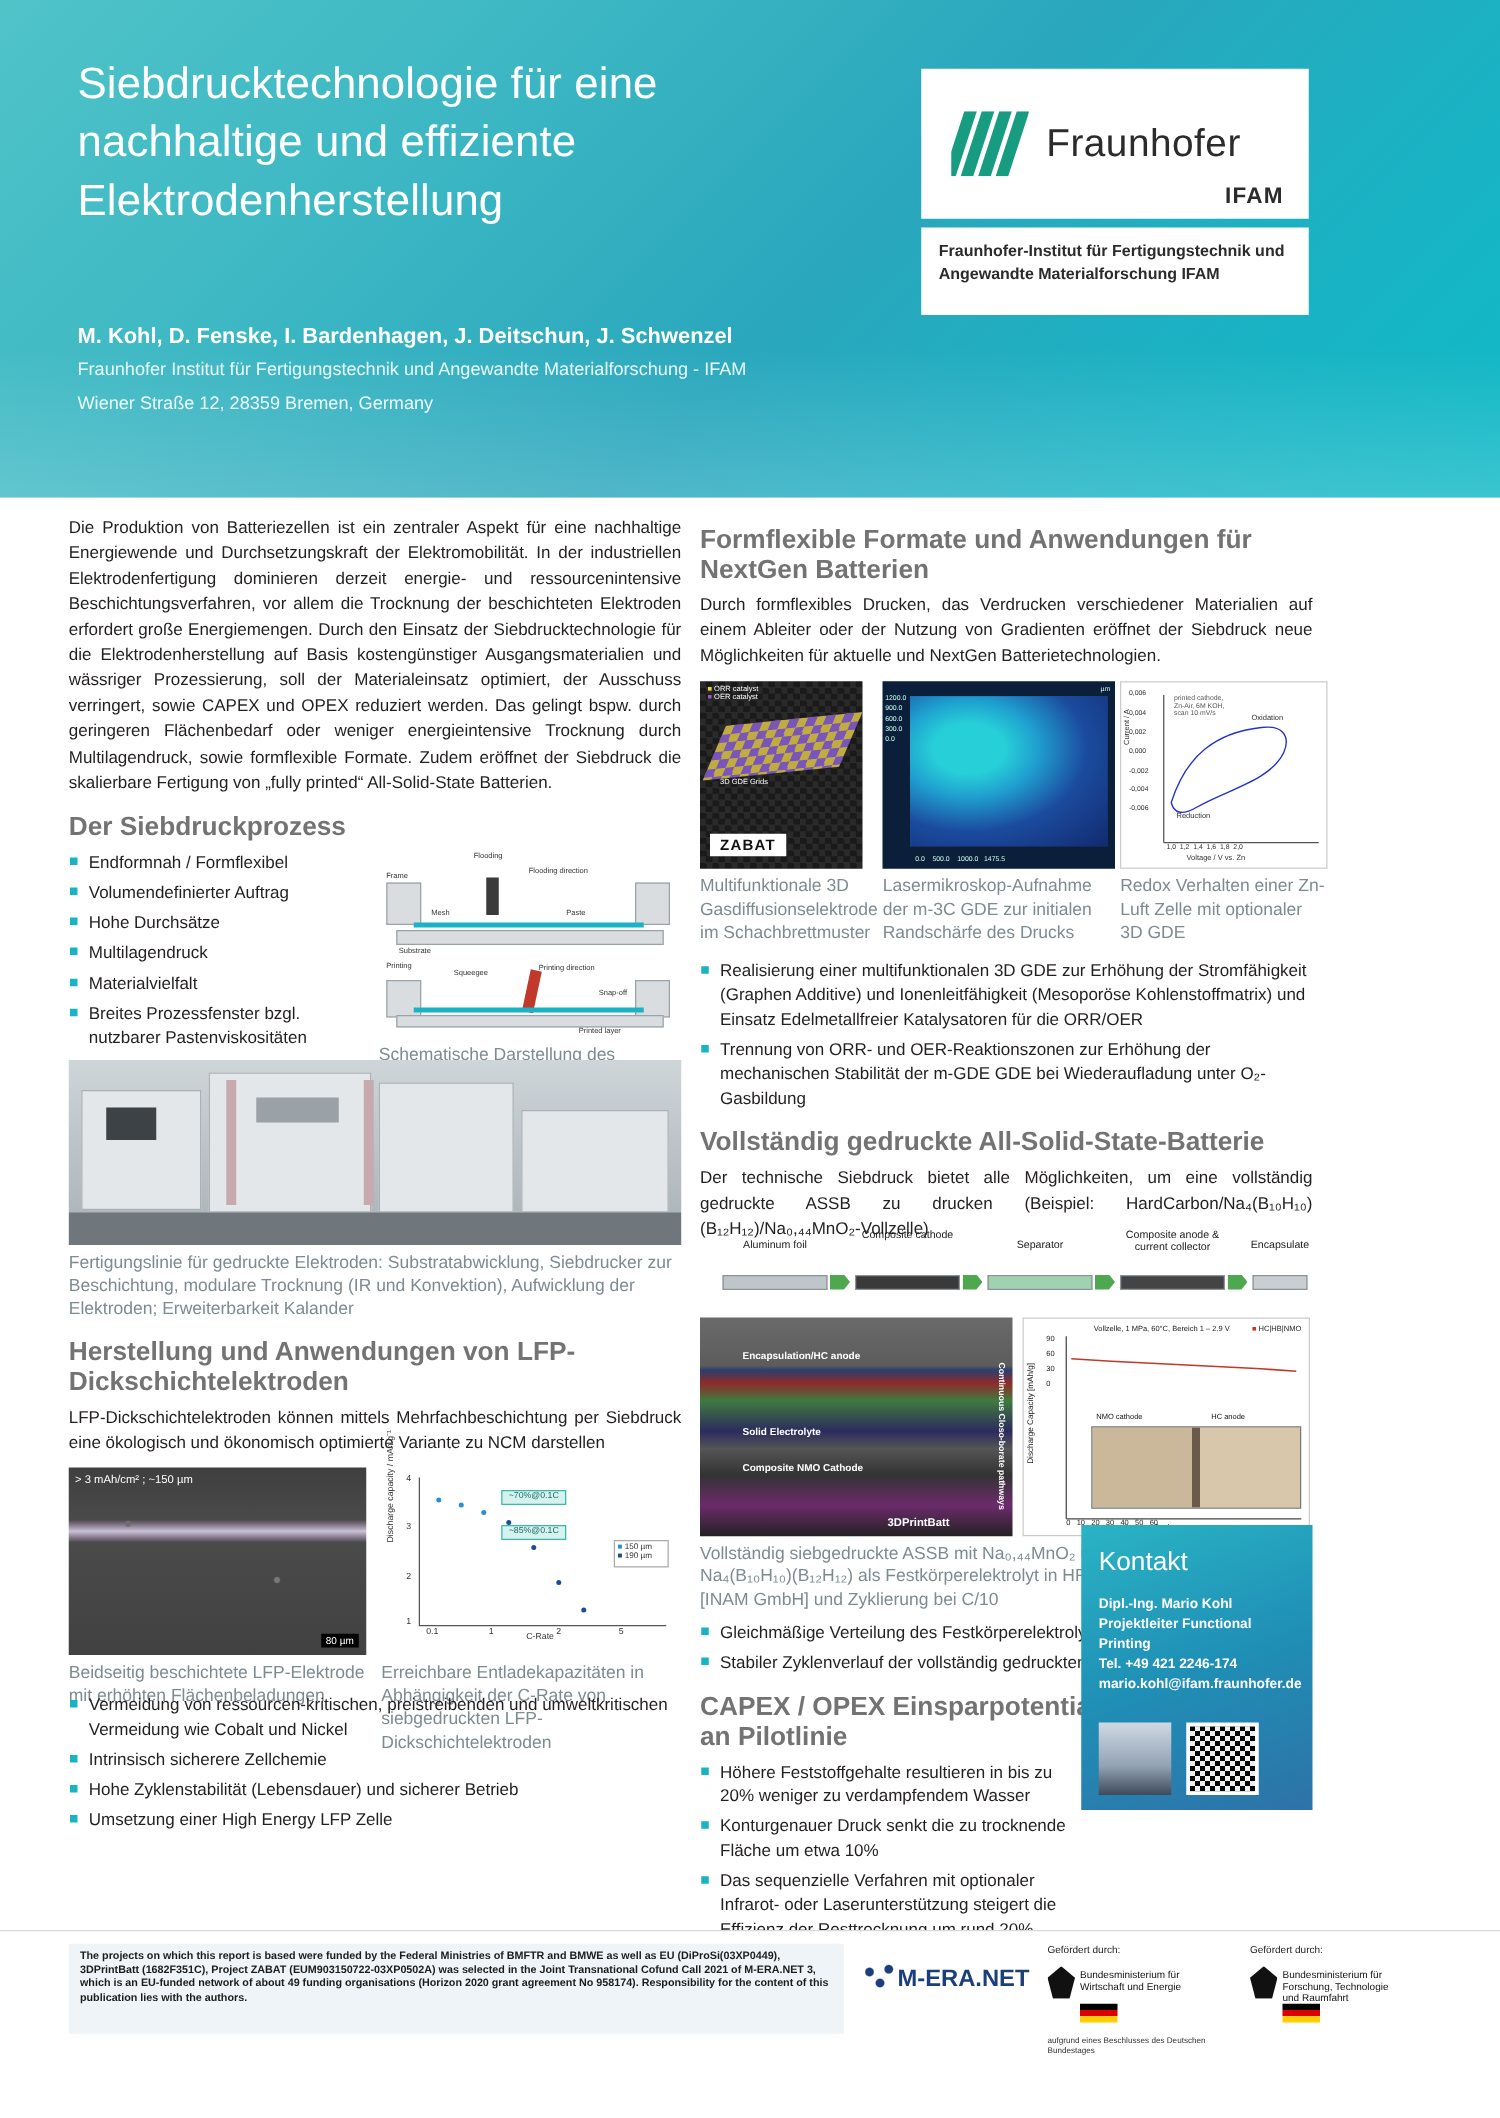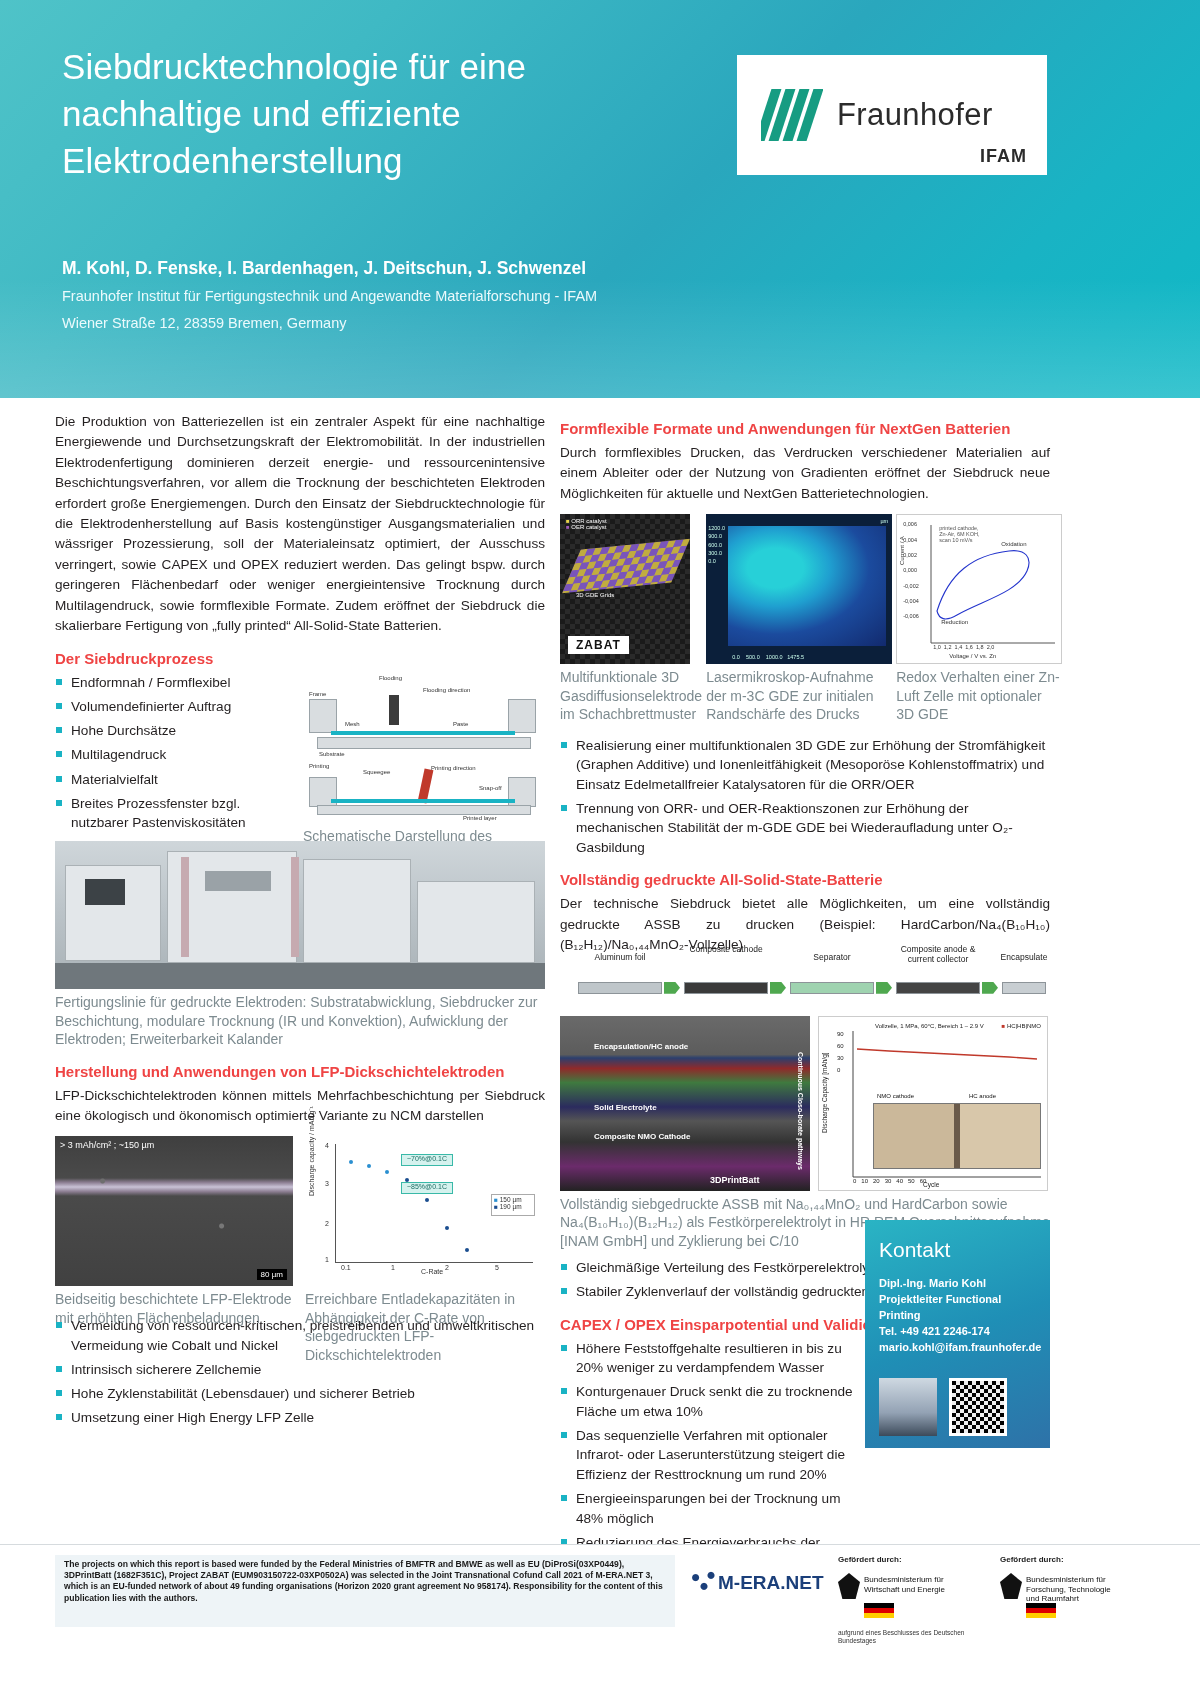--- a/index.html
+++ b/index.html
@@ -65,21 +65,21 @@
     background:#fff; padding:10px 14px;
     font-size:12.8px; line-height:1.42; font-weight:700; color:#2b2b2b;
   }
   
   .cols { position:absolute; left:0; top:398px; width:1200px; }
   .col-l { position:absolute; left:55px; top:14px; width:490px; }
   .col-r { position:absolute; left:560px; top:14px; width:490px; }
 
   p.body { font-size:13.6px; line-height:1.5; margin:0 0 10px 0; text-align:justify; }
   h2.sec {
-    color:#ef4444; font-size:15px; font-weight:700; margin:14px 0 6px 0;
+    color:#737373; font-size:21px; font-weight:700; margin:14px 0 6px 0;
   }
   h2.sec.first { margin-top:8px; }
   ul.bul { list-style:none; margin:4px 0 6px 0; padding:0; }
   ul.bul li {
     position:relative; padding-left:16px; font-size:13.6px; line-height:1.44;
     margin-bottom:4.5px;
   }
   ul.bul li:before{
     content:""; position:absolute; left:1px; top:6px; width:6px; height:6px;
     background:#19b3c4;
@@ -201,21 +201,21 @@
   }
   .mera{
     position:absolute; left:690px; top:26px; font-size:19px; font-weight:700; color:#1b3f7a;
   }
   .mera .dots{ display:inline-block; width:28px; height:22px; vertical-align:-4px;
     background:
       radial-gradient(circle at 20% 30%, #1b3f7a 0 3px, transparent 4px),
       radial-gradient(circle at 75% 20%, #1b3f7a 0 3px, transparent 4px),
       radial-gradient(circle at 50% 70%, #1b3f7a 0 3px, transparent 4px);
   }
-  .gefl{ position:absolute; font-size:8px; font-weight:700; color:#222;}
+  .gefl{ position:absolute; font-size:8px; font-weight:400; color:#222;}
   .flagbox{ position:absolute; width:118px; height:40px; background:#fff; }
   .flagbox .eagle{ font-size:8px; line-height:1.2; color:#111; }
   .tri{ position:absolute; width:30px; height:5px; }
   .tri b{ display:block; height:5px; }
 </style>
 </head>
 <body>
 
 <div class="header">
   <div class="hdr-title">Siebdrucktechnologie für eine nachhaltige und effiziente Elektrodenherstellung</div>
@@ -226,20 +226,21 @@
   <div class="logo-box">
     <div class="logo-mark">
       <i style="left:2px"></i>
         <i style="left:16px"></i>
         <i style="left:30px"></i>
         <i style="left:44px"></i>
     </div>
     <div class="logo-word">Fraunhofer</div>
     <div class="logo-sub">IFAM</div>
   </div>
+  <div class="inst-box">Fraunhofer-Institut für Fertigungstechnik und Angewandte Materialforschung IFAM</div>
 </div>
 
 <div class="cols">
 
   <div class="col-l">
 
     <p class="body">Die Produktion von Batteriezellen ist ein zentraler Aspekt für eine nachhaltige Energiewende und Durchsetzungskraft der Elektromobilität. In der industriellen Elektrodenfertigung dominieren derzeit energie- und ressourcenintensive Beschichtungsverfahren, vor allem die Trocknung der beschichteten Elektroden erfordert große Energiemengen. Durch den Einsatz der Siebdrucktechnologie für die Elektrodenherstellung auf Basis kostengünstiger Ausgangsmaterialien und wässriger Prozessierung, soll der Materialeinsatz optimiert, der Ausschuss verringert, sowie CAPEX und OPEX reduziert werden. Das gelingt bspw. durch geringeren Flächenbedarf oder weniger energieintensive Trocknung durch Multilagendruck, sowie formflexible Formate. Zudem eröffnet der Siebdruck die skalierbare Fertigung von „fully printed“ All-Solid-State Batterien.</p>
 
     <h2 class="sec">Der Siebdruckprozess</h2>
 

